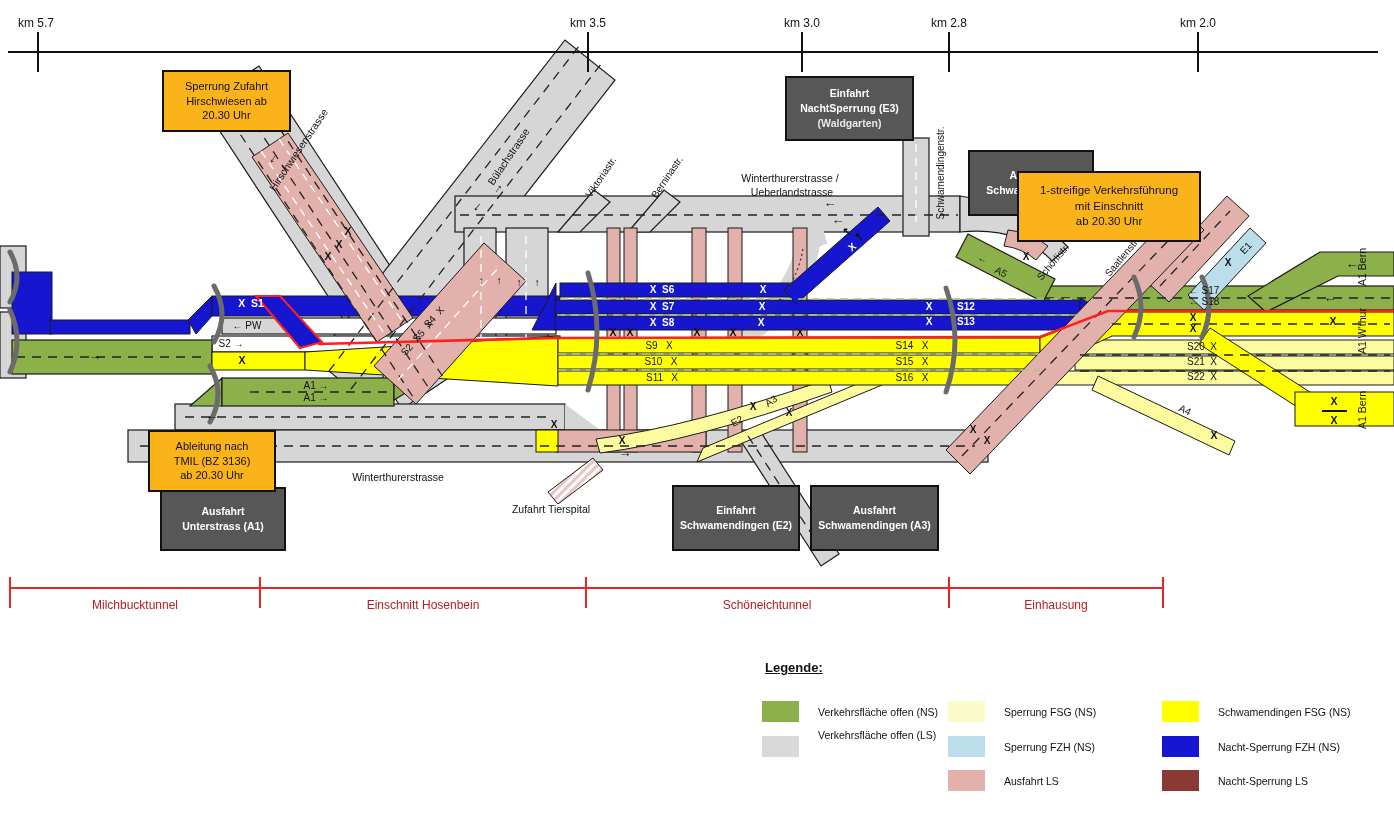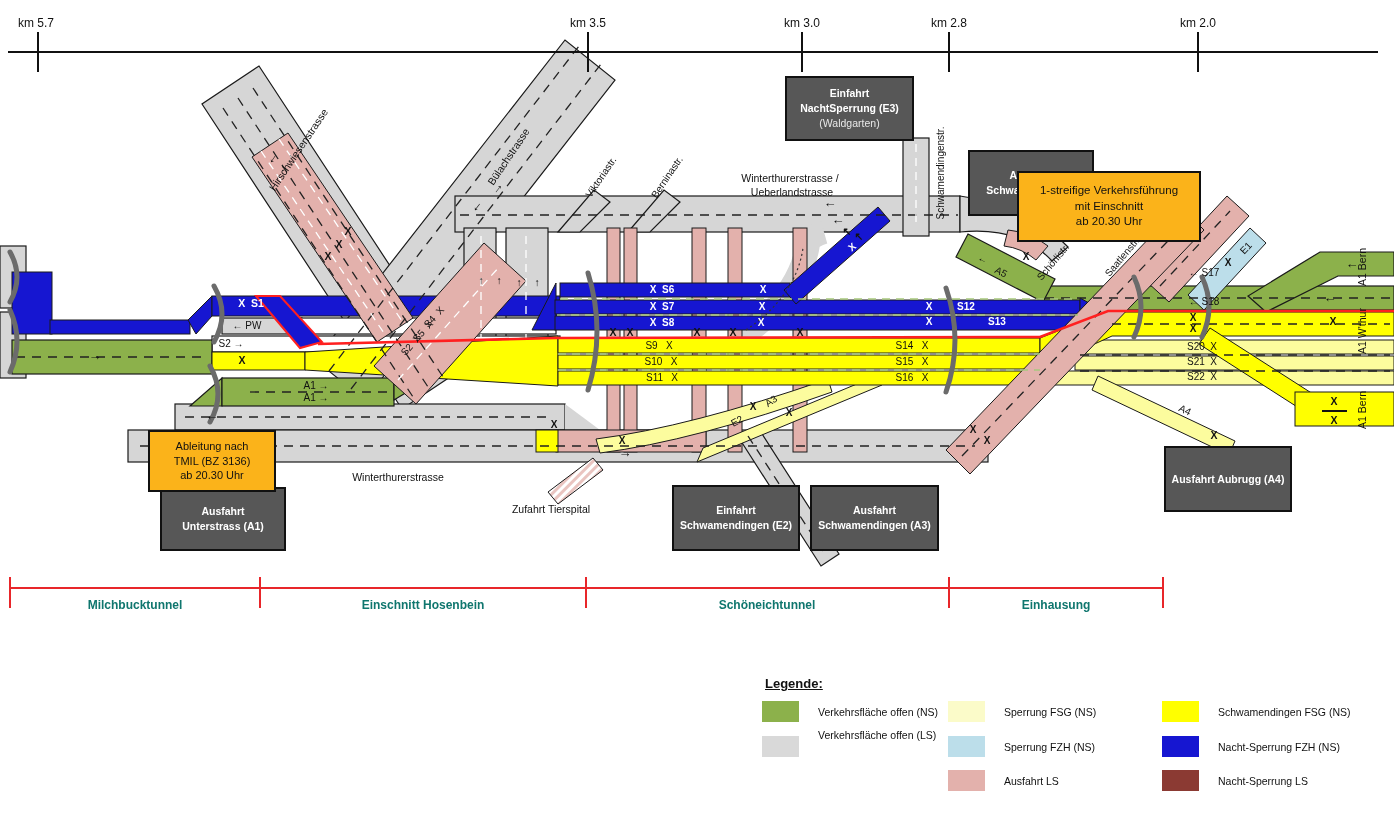--- a/index.html
+++ b/index.html
@@ -6,30 +6,30 @@
   .stage{position:relative;width:1394px;height:815px;background:#fff;overflow:hidden;
          font-family:"Liberation Sans",sans-serif;}
   .stage svg{position:absolute;left:0;top:0;}
   .lb{position:absolute;transform:translate(-50%,-50%);font:10.5px "Liberation Sans",sans-serif;
       color:#111;white-space:pre;line-height:1.12;text-align:center;}
   .b{font-weight:bold;}
   .w{color:#fff;font-weight:bold;}
   .s10{font-size:10px;}
   .s12{font-size:12px;}
   .ar{font-size:13px;font-weight:bold;}
-  .red{color:#0f766e;font-weight:bold;}
+  .red{color:#b91c1c;}
   .obox{position:absolute;background:#FBB31A;border:2px solid #111;display:flex;flex-direction:column;
         align-items:center;justify-content:center;text-align:center;font:11px "Liberation Sans",sans-serif;
         color:#111;line-height:1.35;z-index:30;}
   .dbox{position:absolute;background:#575757;border:2px solid #111;display:flex;flex-direction:column;
         align-items:center;justify-content:center;text-align:center;font:bold 10.5px "Liberation Sans",sans-serif;
         color:#fff;line-height:1.4;z-index:20;}
-  .dbox .sub{font-weight:normal;color:#e8e8e8;}
+  .dbox .sub{font-weight:bold;color:#e8e8e8;}
   .lg-title{position:absolute;font:bold 13px "Liberation Sans",sans-serif;color:#111;
-            text-decoration:underline;margin-top:16px;}
+            text-decoration:underline;}
   .sw{position:absolute;width:37px;height:21px;}
   .lg-txt{position:absolute;font:10.5px "Liberation Sans",sans-serif;color:#111;}
 </style>
 </head>
 <body>
 
 <div class="stage">
 
 <svg width="1394" height="815" viewBox="0 0 1394 815">
   <defs>
@@ -218,24 +218,26 @@
   <span>Unterstrass (A1)</span>
 </div>
 <div class="dbox" style="left:672px;top:485px;width:124px;height:62px">
   <span>Einfahrt</span>
   <span>Schwamendingen (E2)</span>
 </div>
 <div class="dbox" style="left:810px;top:485px;width:125px;height:62px">
   <span>Ausfahrt</span>
   <span>Schwamendingen (A3)</span>
 </div>
-<div class="dbox" style="left:1164px;top:446px;width:124px;height:62px">
-  <span>Ausfahrt Aubrugg (A4)</span>
-</div>
-
+
+<div class="obox" style="left:162px;top:70px;width:125px;height:58px">
+  <span>Sperrung Zufahrt</span>
+  <span>Hirschwiesen ab</span>
+  <span>20.30 Uhr</span>
+</div>
 <div class="obox" style="left:1017px;top:171px;width:180px;height:67px;font-size:11.5px">
   <span>1-streifige Verkehrsführung</span>
   <span>mit Einschnitt</span>
   <span>ab 20.30 Uhr</span>
 </div>
 <div class="obox" style="left:148px;top:430px;width:124px;height:58px">
   <span>Ableitung nach</span>
   <span>TMIL (BZ 3136)</span>
   <span>ab 20.30 Uhr</span>
 </div>
@@ -279,28 +281,28 @@
 <div class="lb b" style="left:630px;top:333px">X</div>
 <div class="lb b" style="left:697px;top:333px">X</div>
 <div class="lb b" style="left:733px;top:333px">X</div>
 <div class="lb b" style="left:800px;top:333px">X</div>
 <div class="lb s10" style="left:659px;top:346px">S9   X</div>
 <div class="lb s10" style="left:661px;top:362px">S10   X</div>
 <div class="lb s10" style="left:662px;top:378px">S11   X</div>
 <div class="lb w s10" style="left:929px;top:307px">X</div>
 <div class="lb w s10" style="left:966px;top:307px">S12</div>
 <div class="lb w s10" style="left:929px;top:322px">X</div>
-<div class="lb w s10" style="left:997px;top:322px">S13</div>
+<div class="lb w s10" style="left:966px;top:322px">S13</div>
 <div class="lb s10" style="left:912px;top:346px">S14   X</div>
 <div class="lb s10" style="left:912px;top:362px">S15   X</div>
 <div class="lb s10" style="left:912px;top:378px">S16   X</div>
 <div class="lb b s10" style="left:1193px;top:318px">X</div>
 <div class="lb b s10" style="left:1193px;top:329px">X</div>
 <div class="lb b" style="left:1333px;top:322px">X</div>
-<div class="lb s10" style="left:1204px;top:273px">← S17</div>
+<div class="lb s10" style="left:1204px;top:291px">← S17</div>
 <div class="lb s10" style="left:1204px;top:302px">← S18</div>
 <div class="lb s10" style="left:1202px;top:347px">S20  X</div>
 <div class="lb s10" style="left:1202px;top:362px">S21  X</div>
 <div class="lb s10" style="left:1202px;top:377px">S22  X</div>
 <div class="lb b" style="left:1334px;top:402px">X</div>
 <div class="lb b" style="left:1334px;top:421px">X</div>
 
 <div class="lb s10" style="left:771px;top:401px;transform:translate(-50%,-50%) rotate(-35deg)">A3</div>
 <div class="lb b s10" style="left:789px;top:413px">X</div>
 <div class="lb s10" style="left:737px;top:421px;transform:translate(-50%,-50%) rotate(-28deg)">E2</div>

